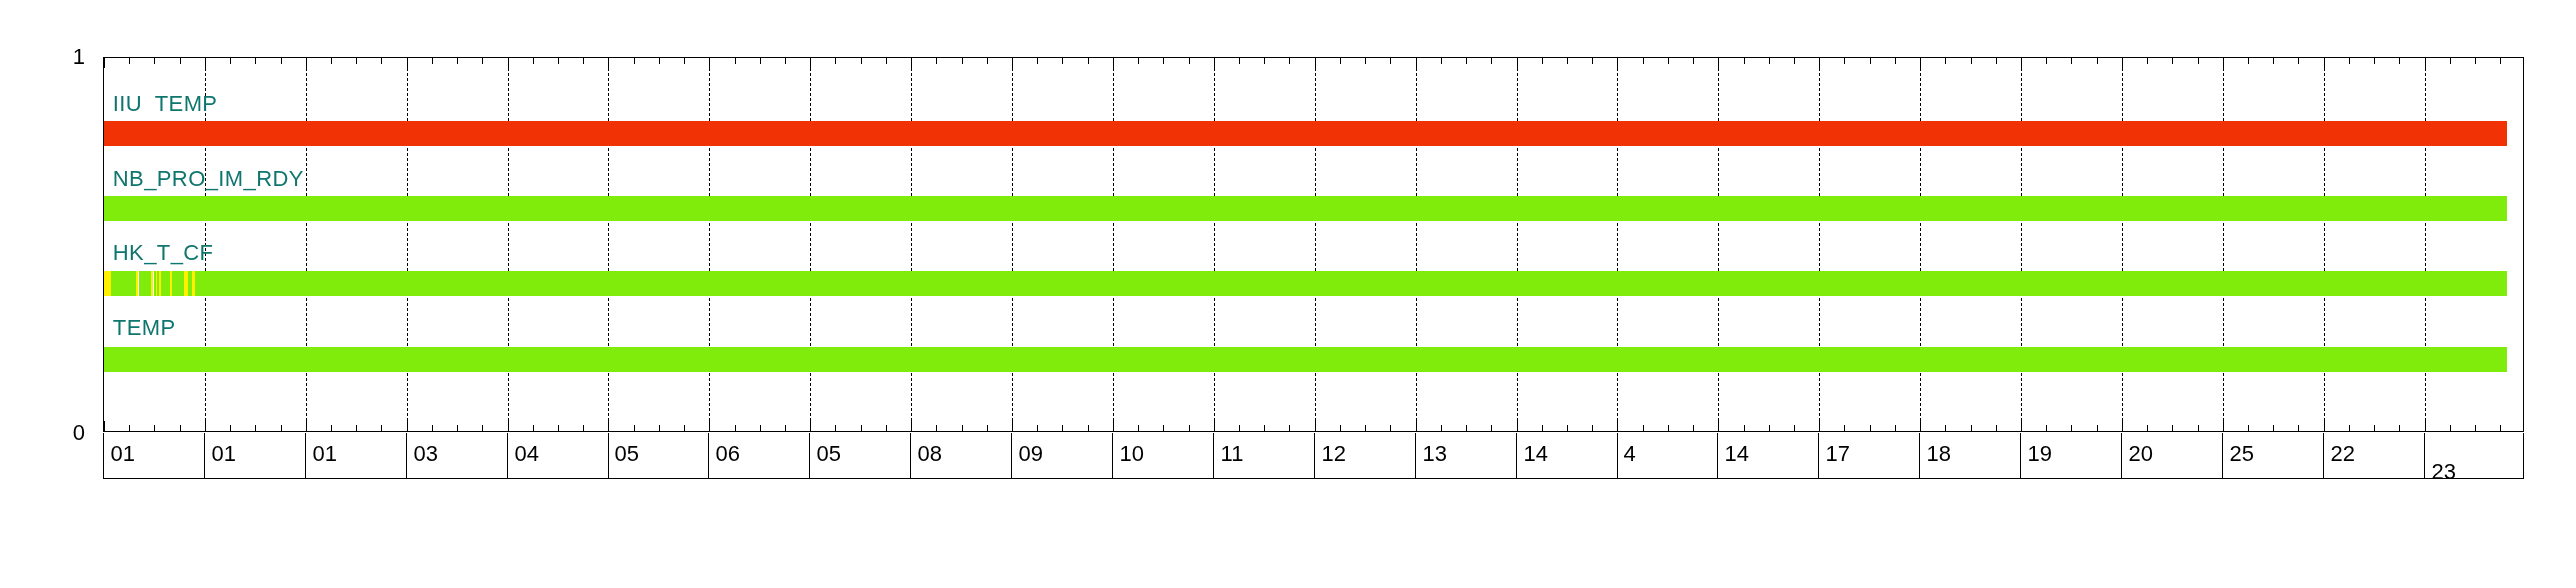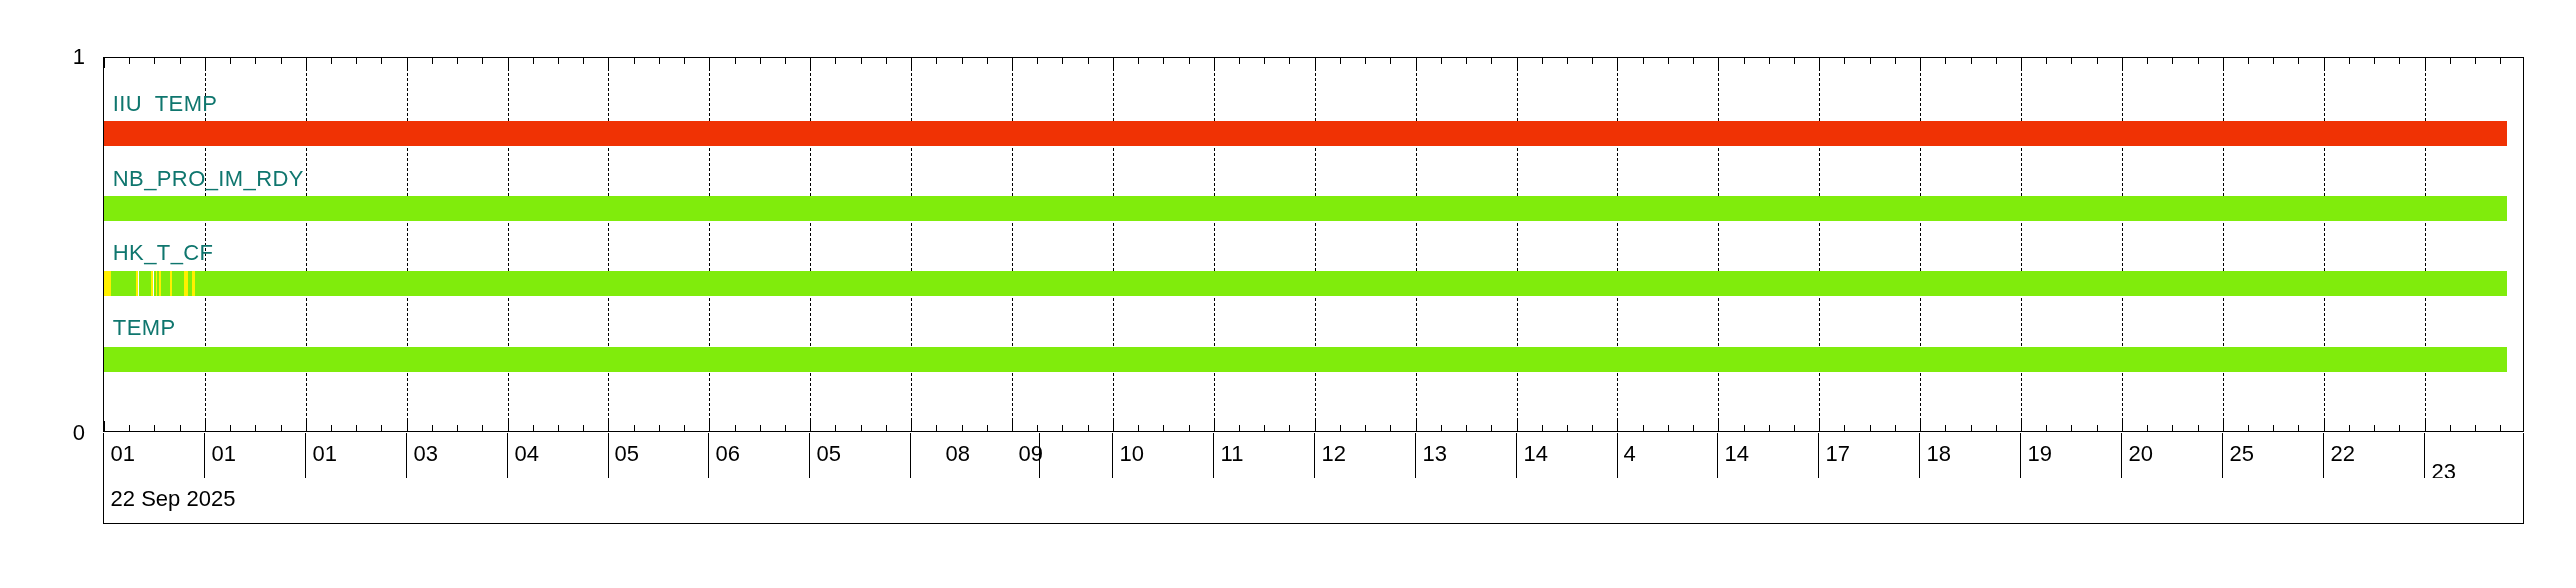--- a/index.html
+++ b/index.html
@@ -415,21 +415,21 @@
       </div>
       <div class="hour-cell" style="left: 504px; width: 101px;">
         <div class="hour-text">05</div>
       </div>
       <div class="hour-cell" style="left: 605px; width: 101px;">
         <div class="hour-text">06</div>
       </div>
       <div class="hour-cell" style="left: 706px; width: 101px;">
         <div class="hour-text">05</div>
       </div>
-      <div class="hour-cell" style="left: 835px; width: 101px;">
+      <div class="hour-cell" style="left: 807px; width: 101px;">
         <div class="hour-text">08</div>
       </div>
       <div class="hour-cell" style="left: 908px; width: 101px;">
         <div class="hour-text">09</div>
       </div>
       <div class="hour-cell" style="left: 1009px; width: 101px;">
         <div class="hour-text">10</div>
       </div>
       <div class="hour-cell" style="left: 1110px; width: 101px;">
         <div class="hour-text">11</div>
@@ -465,18 +465,15 @@
         <div class="hour-text">25</div>
       </div>
       <div class="hour-cell" style="left: 2220px; width: 101px;">
         <div class="hour-text">22</div>
       </div>
       <div class="hour-cell" style="left: 2321px; width: 101px;">
         <div class="hour-text">23</div>
       </div>
     </div>
 
-  <div id="date-strip">
-    <div id="date-text">22 Sep 2025</div>
-  </div>
 
 </div>
 
 
 </body></html>

